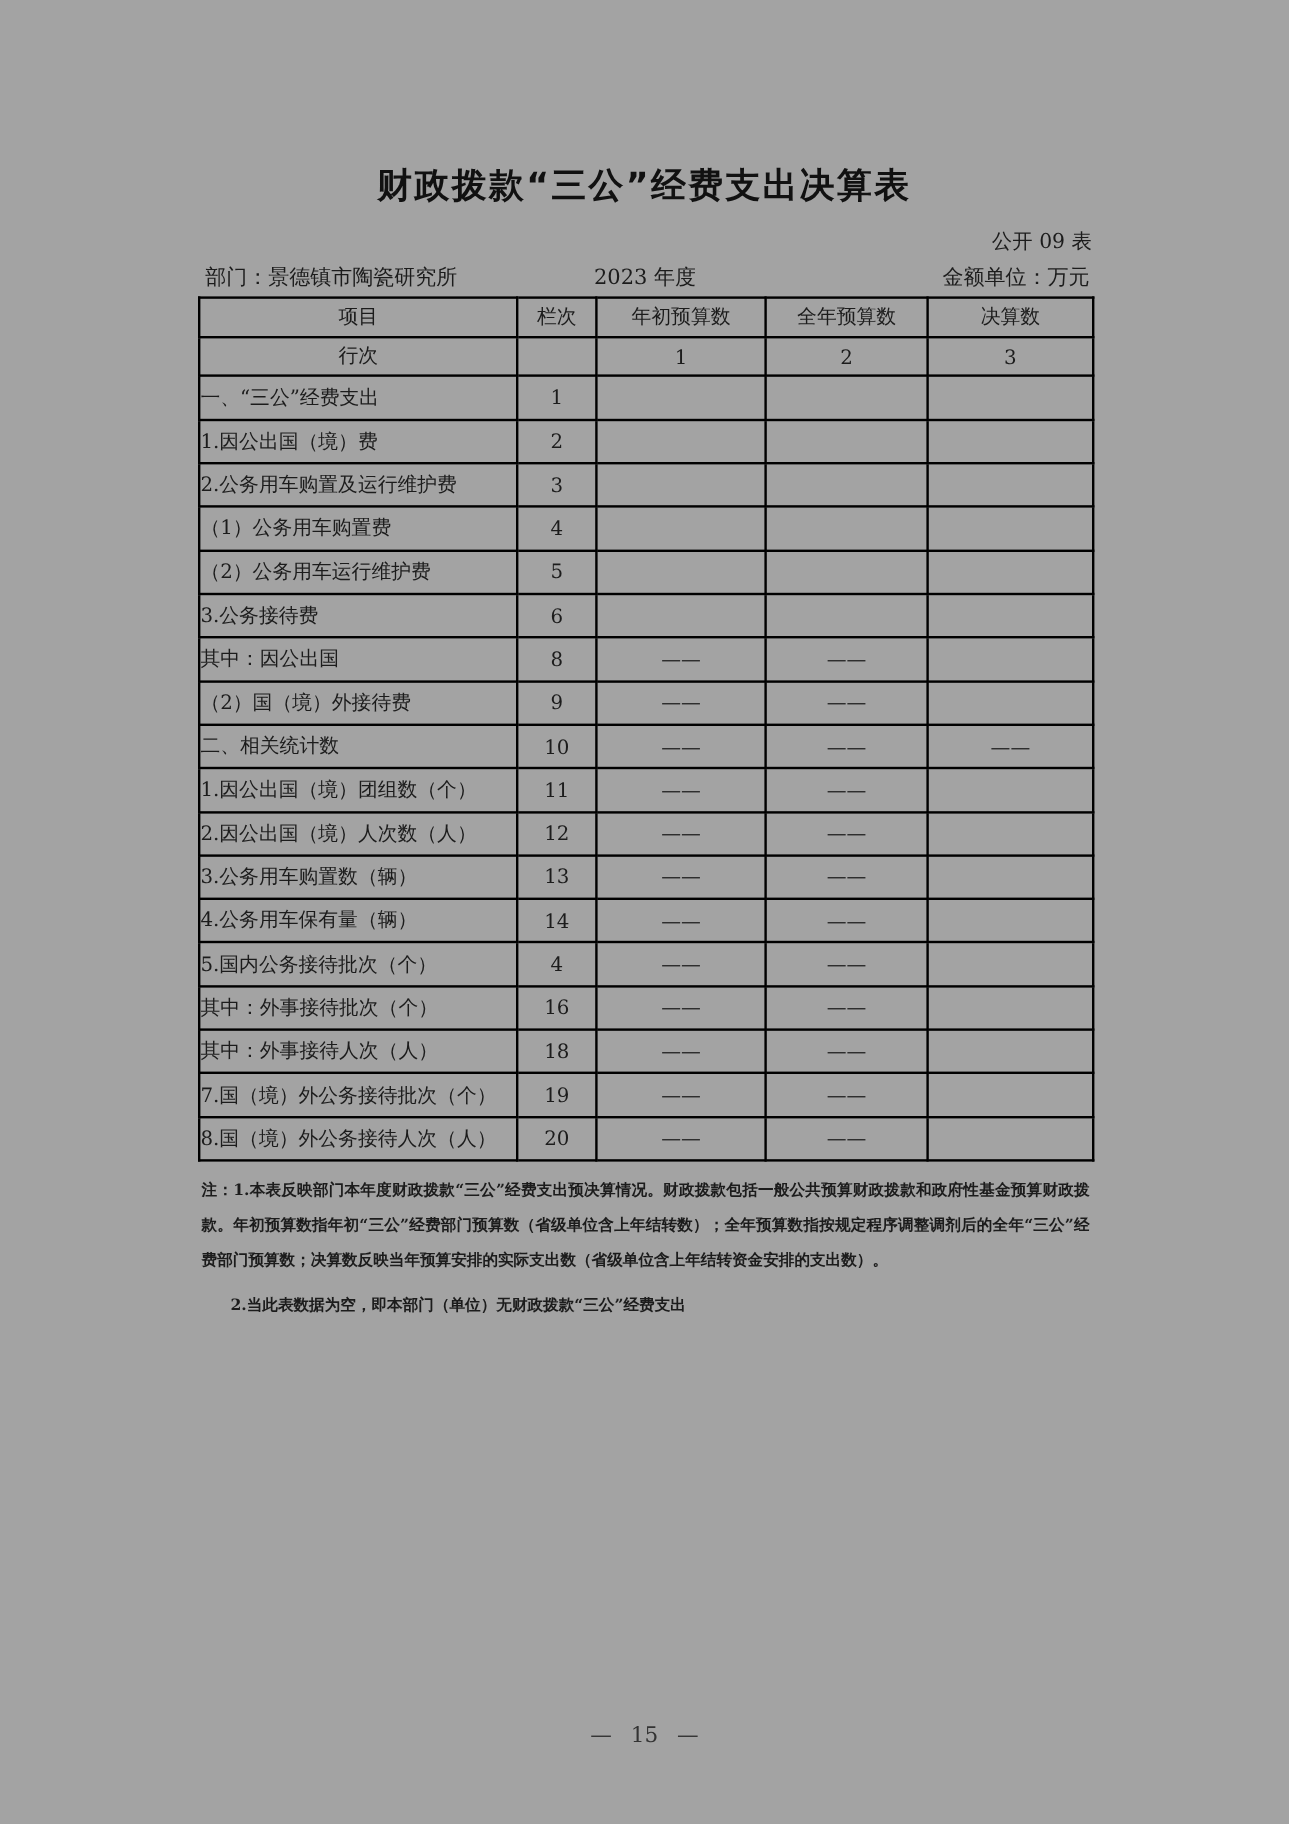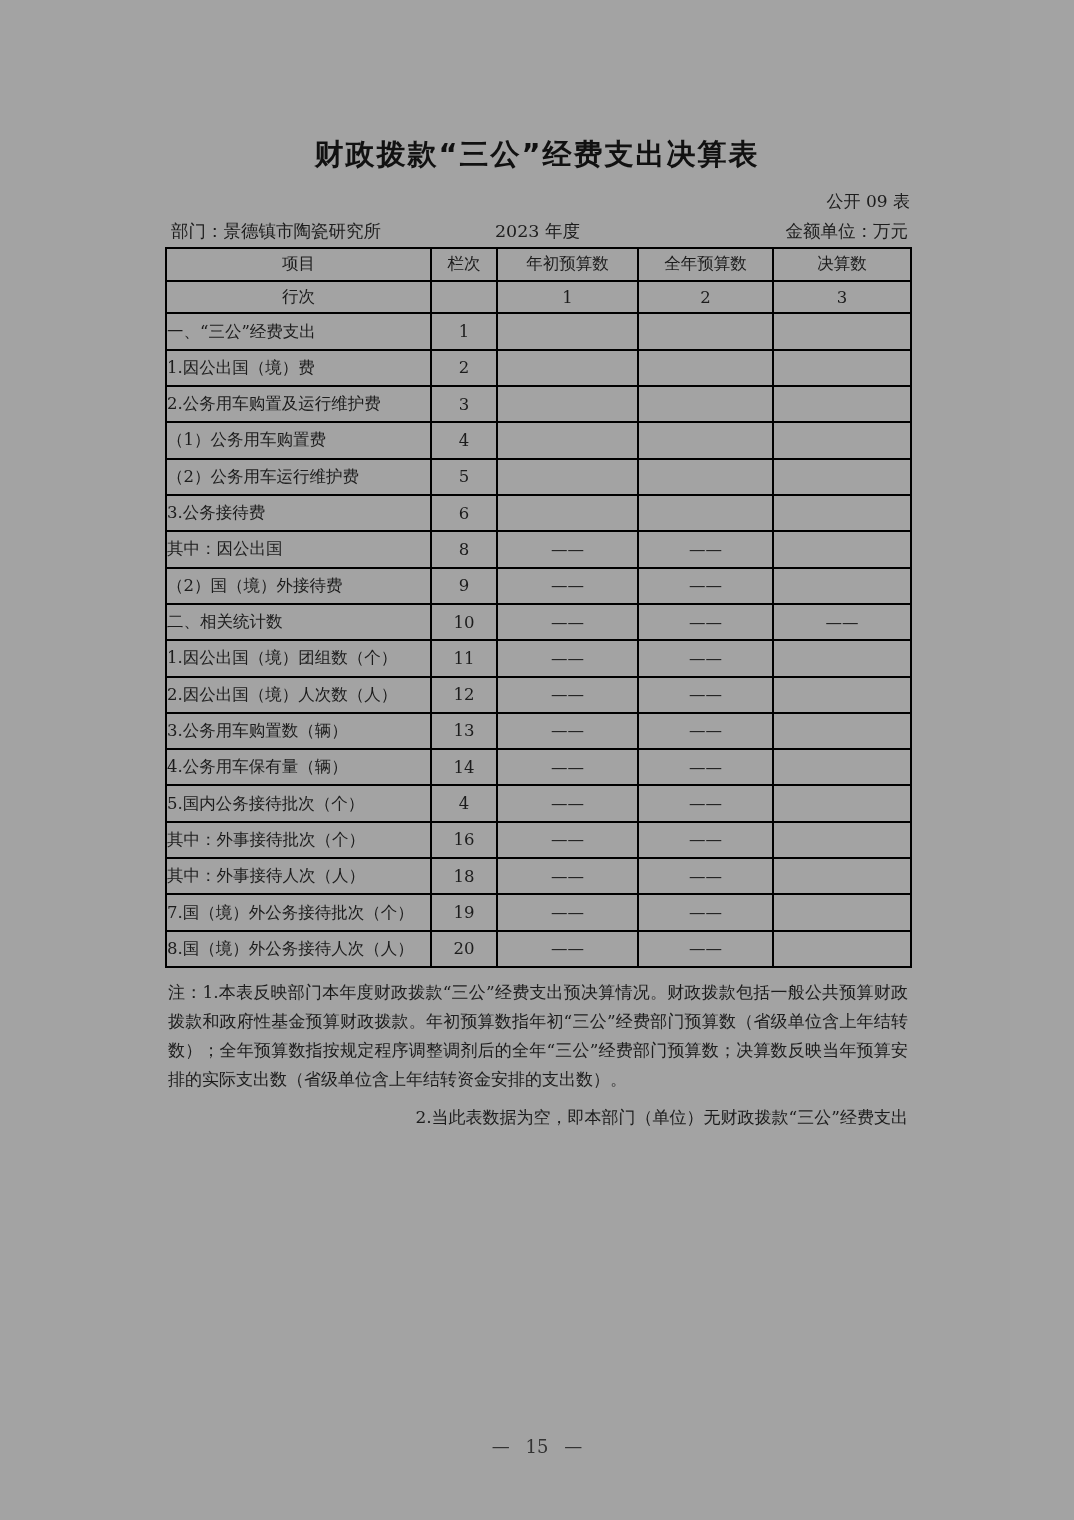--- a/index.html
+++ b/index.html
@@ -72,28 +72,29 @@
   .ind1 { padding-left: 13px; }
   .ind2 { padding-left: 34px; }
   .ind3 { padding-left: 49px; }
   .ind4 { padding-left: 24px; margin-top: 46px; }
 
   .notes {
     position: absolute;
     top: 978px;
     left: 168px;
     width: 740px;
-    font-size: 17px;
+    font-size: 13px;
     line-height: 29px;
     text-align: justify;
+    font-weight: bold;
   }
   .note-p2 {
     margin-top: 9px;
     padding-left: 24px;
-    text-align: right;
+    text-align: left;
   }
   .page-number {
     position: absolute;
     top: 1436px;
     left: 0;
     width: 100%;
     text-align: center;
     font-size: 18px;
     word-spacing: 10px;
     color: #333333;

